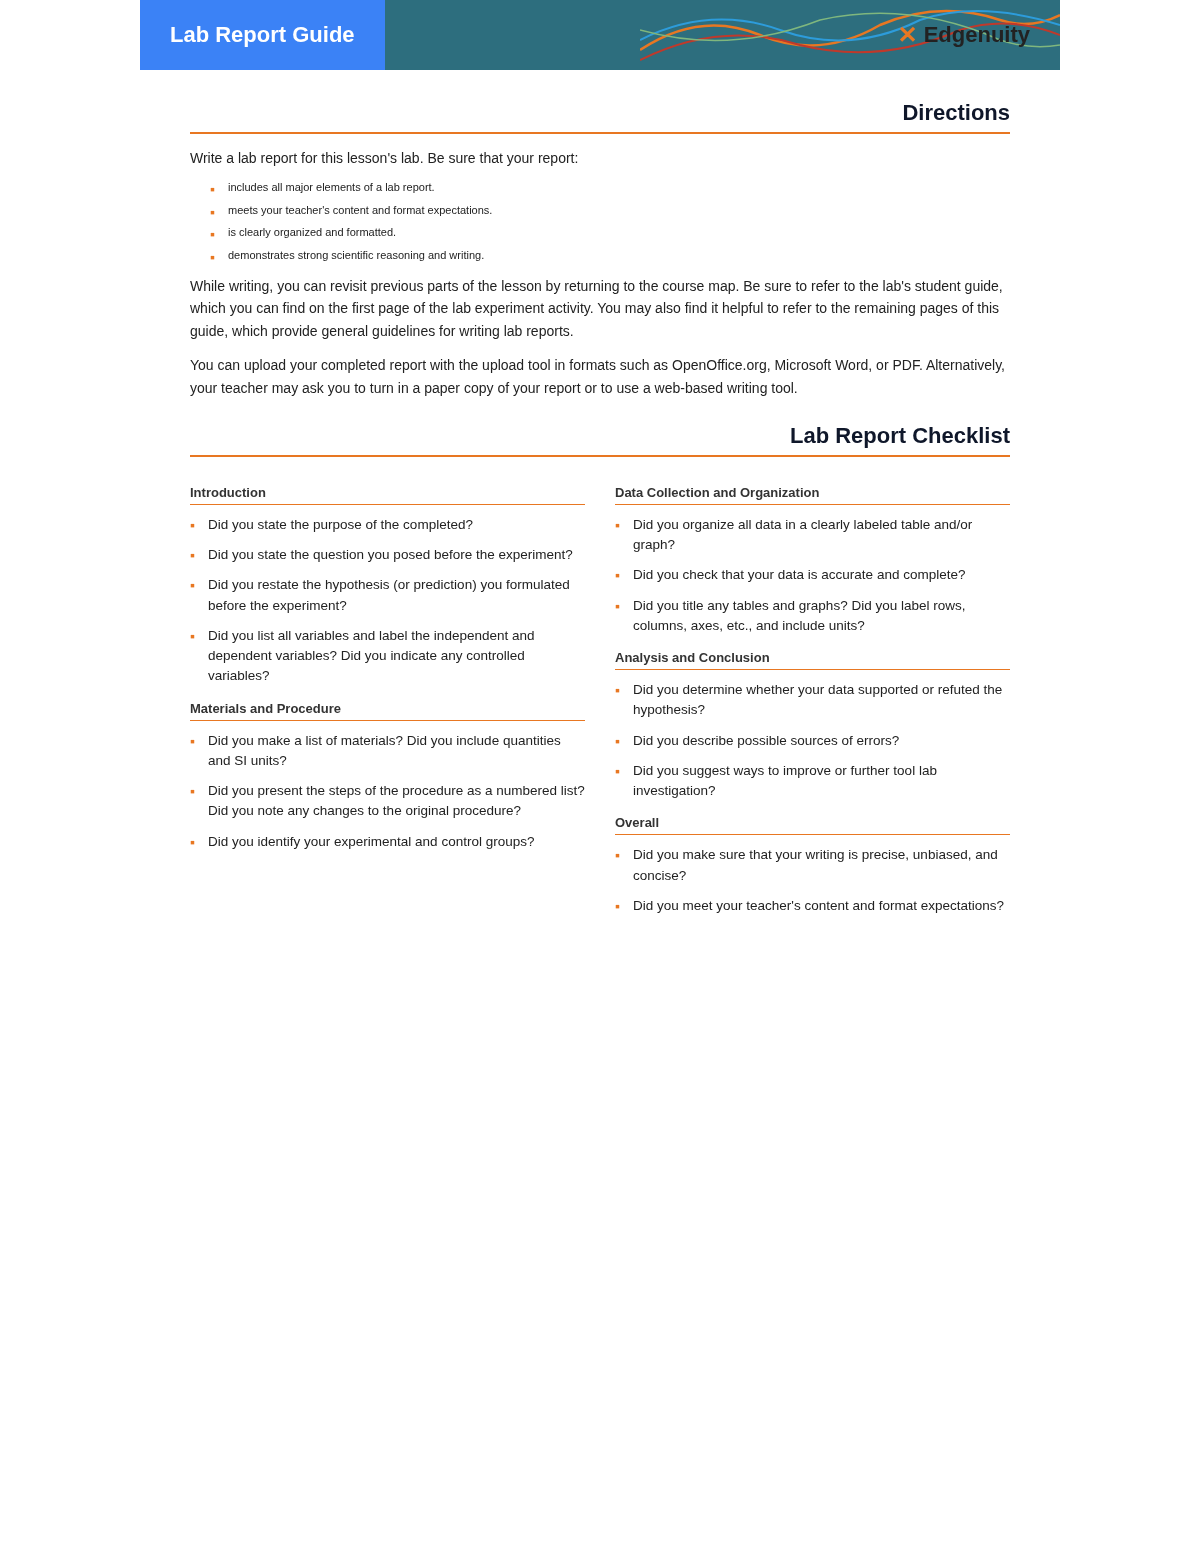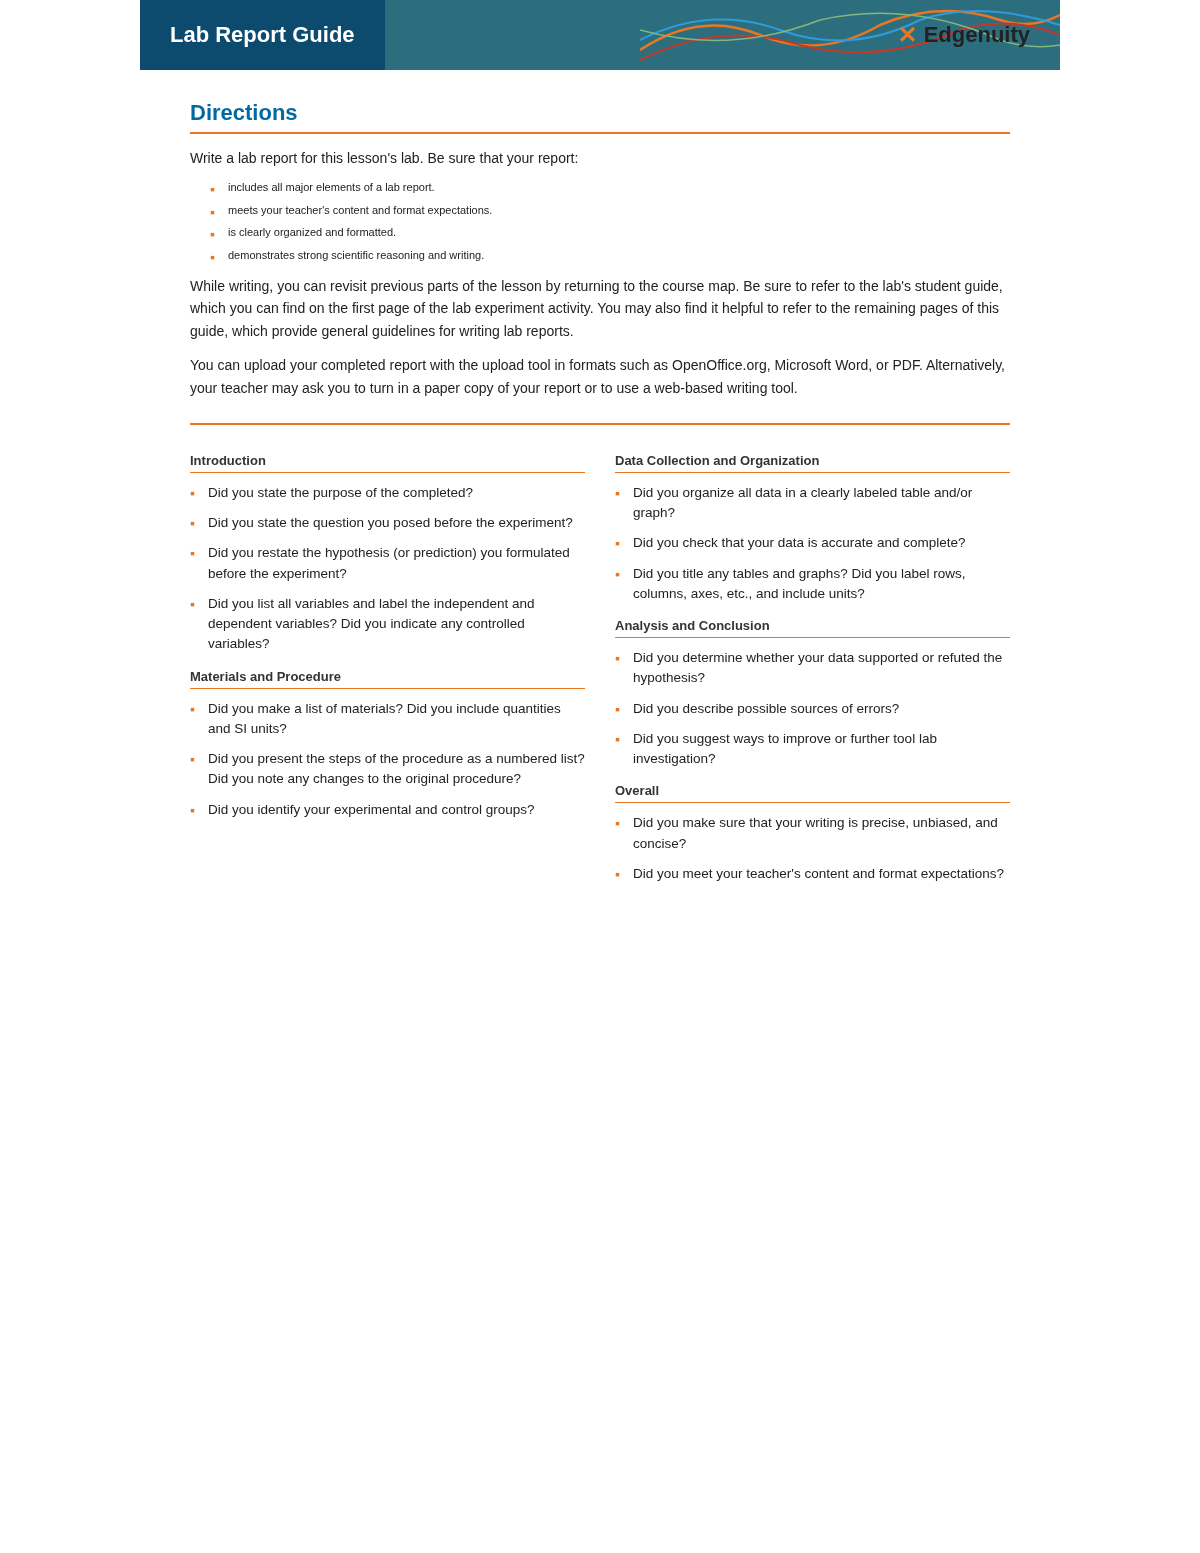--- a/index.html
+++ b/index.html
@@ -16,21 +16,21 @@
     .header {
       background-color: #2d6e7e;
       display: flex;
       align-items: center;
       justify-content: space-between;
       padding: 0 0 0 0;
       height: 70px;
       position: relative;
     }
     .header-title-box {
-      background-color: #0c4a6e;
+      background-color: #3b82f6;
       padding: 0 30px;
       display: flex;
       align-items: center;
       height: 100%;
       z-index: 2;
     }
     .header-title {
       color: #fff;
       font-size: 22px;
       font-weight: bold;
@@ -69,22 +69,23 @@
 
     
     .content {
       padding: 30px 50px 40px 50px;
     }
 
     
     .section-title {
       font-size: 22px;
       font-weight: bold;
-      color: #0369a1;
+      color: #0f172a;
       margin-bottom: 6px;
+      text-align: right;
     }
     .section-divider {
       border: none;
       border-top: 2px solid #e87722;
       margin-bottom: 14px;
     }
 
     
     .directions-intro {
       margin-bottom: 10px;
@@ -191,20 +192,21 @@
       <li>includes all major elements of a lab report.</li>
       <li>meets your teacher's content and format expectations.</li>
       <li>is clearly organized and formatted.</li>
       <li>demonstrates strong scientific reasoning and writing.</li>
     </ul>
     <p class="directions-para">While writing, you can revisit previous parts of the lesson by returning to the course map. Be sure to refer to the lab's student guide, which you can find on the first page of the lab experiment activity. You may also find it helpful to refer to the remaining pages of this guide, which provide general guidelines for writing lab reports.</p>
     <p class="directions-para">You can upload your completed report with the upload tool in formats such as OpenOffice.org, Microsoft Word, or PDF. Alternatively, your teacher may ask you to turn in a paper copy of your report or to use a web-based writing tool.</p>
   </div>
 
   <div class="checklist-section">
+    <h2 class="section-title">Lab Report Checklist</h2>
     <hr class="section-divider">
 
     <div class="checklist-columns">
 
       <div class="checklist-col">
 
         <div>
           <p class="checklist-subsection-title">Introduction</p>
           <hr class="checklist-divider">
           <ul class="checklist-list">

